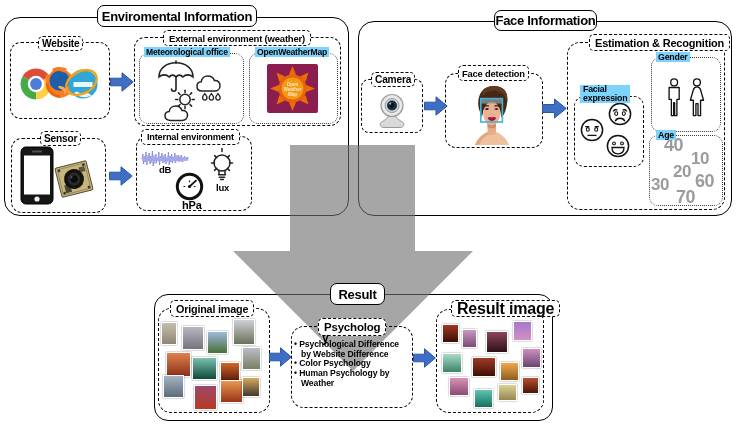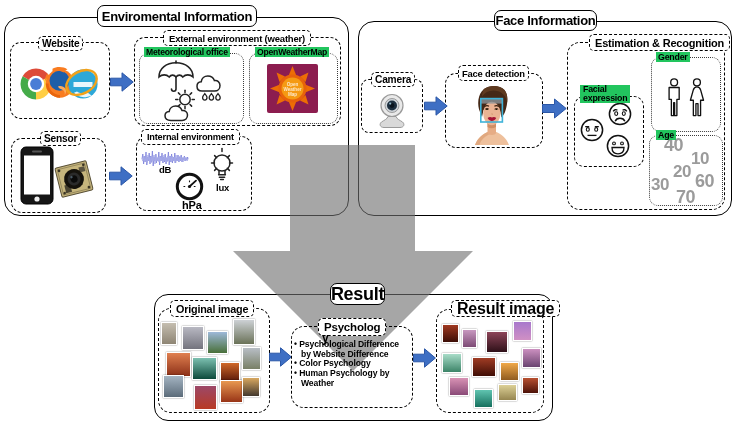--- a/index.html
+++ b/index.html
@@ -8,21 +8,21 @@
   .abs{position:absolute;}
   .solid-box{position:absolute;border:1.6px solid #000;border-radius:16px;background:#fff;}
   .dashed-box{position:absolute;border:1.5px dashed #000;border-radius:11px;background:transparent;}
   .dotted-box{position:absolute;border:1.4px dotted #3a3a3a;border-radius:9px;background:transparent;}
   .title-box{position:absolute;border:1.8px solid #000;border-radius:7px;background:#fff;
              font-weight:bold;display:flex;align-items:center;justify-content:center;
              white-space:nowrap;z-index:6;letter-spacing:-0.3px;}
   .label-box{position:absolute;border:1.4px dashed #000;border-radius:5px;background:#fff;
              font-weight:bold;display:flex;align-items:center;justify-content:center;
              white-space:nowrap;padding:0 5px;letter-spacing:-0.2px;z-index:3;}
-  .mini-label{position:absolute;font-weight:bold;background:#22c55e;white-space:nowrap;
+  .mini-label{position:absolute;font-weight:bold;background:#7dd3fc;white-space:nowrap;
               padding:0 3px;letter-spacing:-0.2px;z-index:3;}
   .blue-arrow{position:absolute;z-index:2;}
   .icon{position:absolute;}
   .tile{position:absolute;border:1.5px solid #fff;box-shadow:0 0 1.5px rgba(0,0,0,.5);box-sizing:border-box;}
   .age-num{position:absolute;font-weight:bold;color:#9b9b9b;letter-spacing:-0.5px;line-height:1;}
   #psy-text{position:absolute;left:294px;top:340px;width:116px;z-index:7;margin:0;padding:0;
             list-style:none;font-size:8.6px;font-weight:bold;line-height:9.7px;letter-spacing:-0.1px;}
   #psy-text li{padding-left:7px;text-indent:-7px;white-space:pre-line;}
   #gray-arrow{position:absolute;left:0;top:0;z-index:5;pointer-events:none;}
   .z6{z-index:6;}
@@ -298,21 +298,21 @@
       <span class="age-num" style="left: 651px; top: 176px; font-size: 17px;">30</span>
       <span class="age-num" style="left: 695px; top: 172px; font-size: 18px;">60</span>
       <span class="age-num" style="left: 676px; top: 188px; font-size: 18px;">70</span>
     </div>
 
   <svg id="gray-arrow" width="736" height="424" viewBox="0 0 736 424">
     <polygon points="290,145 415,145 415,251 473,251 353,371 233,251 290,251" fill="#707070" fill-opacity="0.62"></polygon>
   </svg>
 
   <div class="solid-box" style="left:154px;top:294px;width:397px;height:125px;border-radius:14px;"></div>
-  <div class="title-box" style="left:330px;top:283px;width:53px;height:20px;font-size:18px;border-radius:7px;">Result</div>
+  <div class="title-box" style="left:330px;top:283px;width:53px;height:20px;font-size:13px;border-radius:7px;">Result</div>
 
   <div class="label-box z6" style="left:170px;top:300px;height:15px;font-size:10.8px;">Original image</div>
   <div class="dashed-box" style="left:158px;top:308px;width:110px;height:103px;border-radius:13px;"></div>
   <div id="original-tiles">
       <div class="tile" style="left: 161px; top: 322px; width: 16px; height: 23px; background: linear-gradient(rgb(197, 190, 176) 0%, rgb(142, 133, 116) 100%);"></div>
       <div class="tile" style="left: 182px; top: 326px; width: 22px; height: 24px; background: linear-gradient(rgb(184, 184, 194) 0%, rgb(116, 116, 126) 100%);"></div>
       <div class="tile" style="left: 207px; top: 331px; width: 21px; height: 23px; background: linear-gradient(rgb(157, 184, 216) 0%, rgb(73, 112, 58) 100%);"></div>
       <div class="tile" style="left: 233px; top: 319px; width: 22px; height: 26px; background: linear-gradient(rgb(205, 209, 213) 0%, rgb(106, 114, 88) 100%);"></div>
       <div class="tile" style="left: 166px; top: 352px; width: 25px; height: 25px; background: linear-gradient(rgb(224, 128, 80) 0%, rgb(140, 48, 24) 100%);"></div>
       <div class="tile" style="left: 192px; top: 357px; width: 25px; height: 23px; background: linear-gradient(rgb(124, 192, 176) 0%, rgb(13, 74, 60) 100%);"></div>

